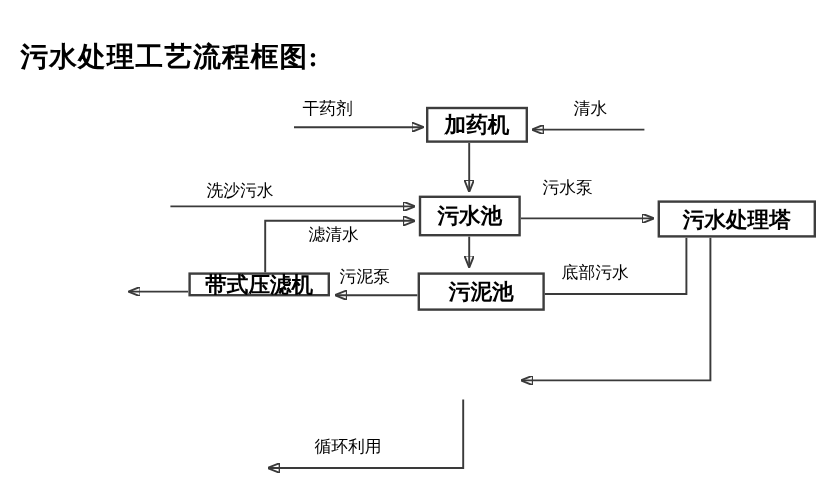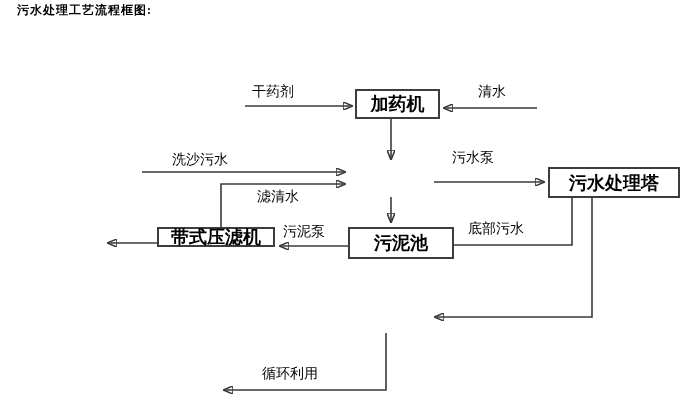--- a/index.html
+++ b/index.html
@@ -4,22 +4,22 @@
 <style>
   html,body{margin:0;padding:0;background:#ffffff;}
   .canvas{
     position:relative;
     width:700px;height:420px;
     background:#ffffff;
     overflow:hidden;
     font-family:"Liberation Serif","DejaVu Serif",serif;
   }
   .title{
-    position:absolute;left:17px;top:2px;margin:0;
-    font-size:12px;font-weight:bold;color:#000000;
+    position:absolute;left:17px;top:32px;margin:0;
+    font-size:23px;font-weight:bold;color:#000000;
     letter-spacing:1px;white-space:nowrap;
   }
   .wires{position:absolute;left:0;top:0;width:700px;height:420px;}
   .wires path{stroke:#3a3a3a;stroke-width:1.6;fill:none;}
   .node{
     position:absolute;
     border:2px solid #3d3d3d;
     background:#ffffff;
     display:flex;align-items:center;justify-content:center;
     font-size:18px;color:#000000;
@@ -64,20 +64,21 @@
     <path d="M348,246 L280,246" marker-end="url(#arr)"></path>
 
     <path d="M157,243 L108,243" marker-end="url(#arr)"></path>
 
     <path d="M592,198 L592,317 L435,317" marker-end="url(#arr)"></path>
 
     <path d="M386,333 L386,390 L224,390" marker-end="url(#arr)"></path>
   </svg>
 
   <div class="node" style="left:355px;top:89px;width:85px;height:30px">加药机</div>
+  <div class="node" style="left:349px;top:163px;width:85px;height:34px">污水池</div>
   <div class="node" style="left:548px;top:167px;width:132px;height:31px">污水处理塔</div>
   <div class="node" style="left:348px;top:227px;width:106px;height:32px">污泥池</div>
   <div class="node" style="left:157px;top:227px;width:118px;height:20px">带式压滤机</div>
 
   <div class="edge-label" style="left:252px;top:85px">干药剂</div>
   <div class="edge-label" style="left:478px;top:85px">清水</div>
   <div class="edge-label" style="left:172px;top:153px">洗沙污水</div>
   <div class="edge-label" style="left:452px;top:151px">污水泵</div>
   <div class="edge-label" style="left:257px;top:190px">滤清水</div>
   <div class="edge-label" style="left:468px;top:222px">底部污水</div>

